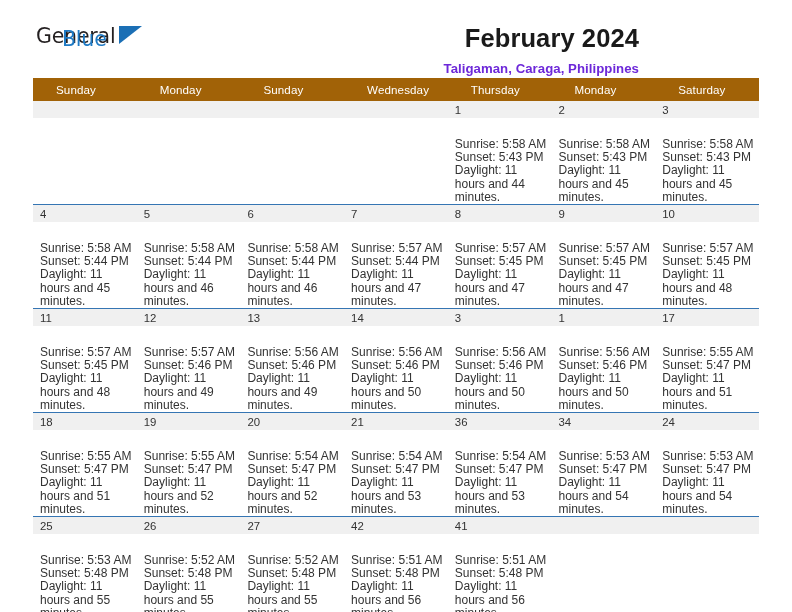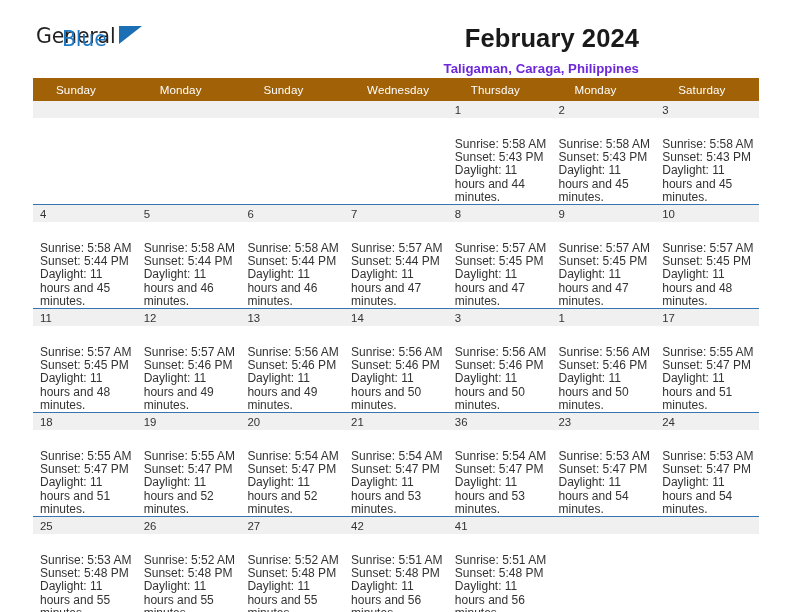--- a/index.html
+++ b/index.html
@@ -359,21 +359,21 @@
           </td>
           <td>
             <div class="daynum-band">36</div>
             <div class="cell-body">
               <div>Sunrise: 5:54 AM</div>
               <div>Sunset: 5:47 PM</div>
               <div class="dl-wrap">Daylight: 11 hours and 53 minutes.</div>
             </div>
           </td>
           <td>
-            <div class="daynum-band">23</div>
+            <div class="daynum-band">34</div>
             <div class="cell-body">
               <div>Sunrise: 5:53 AM</div>
               <div>Sunset: 5:47 PM</div>
               <div class="dl-wrap">Daylight: 11 hours and 54 minutes.</div>
             </div>
           </td>
           <td>
             <div class="daynum-band">24</div>
             <div class="cell-body">
               <div>Sunrise: 5:53 AM</div>

